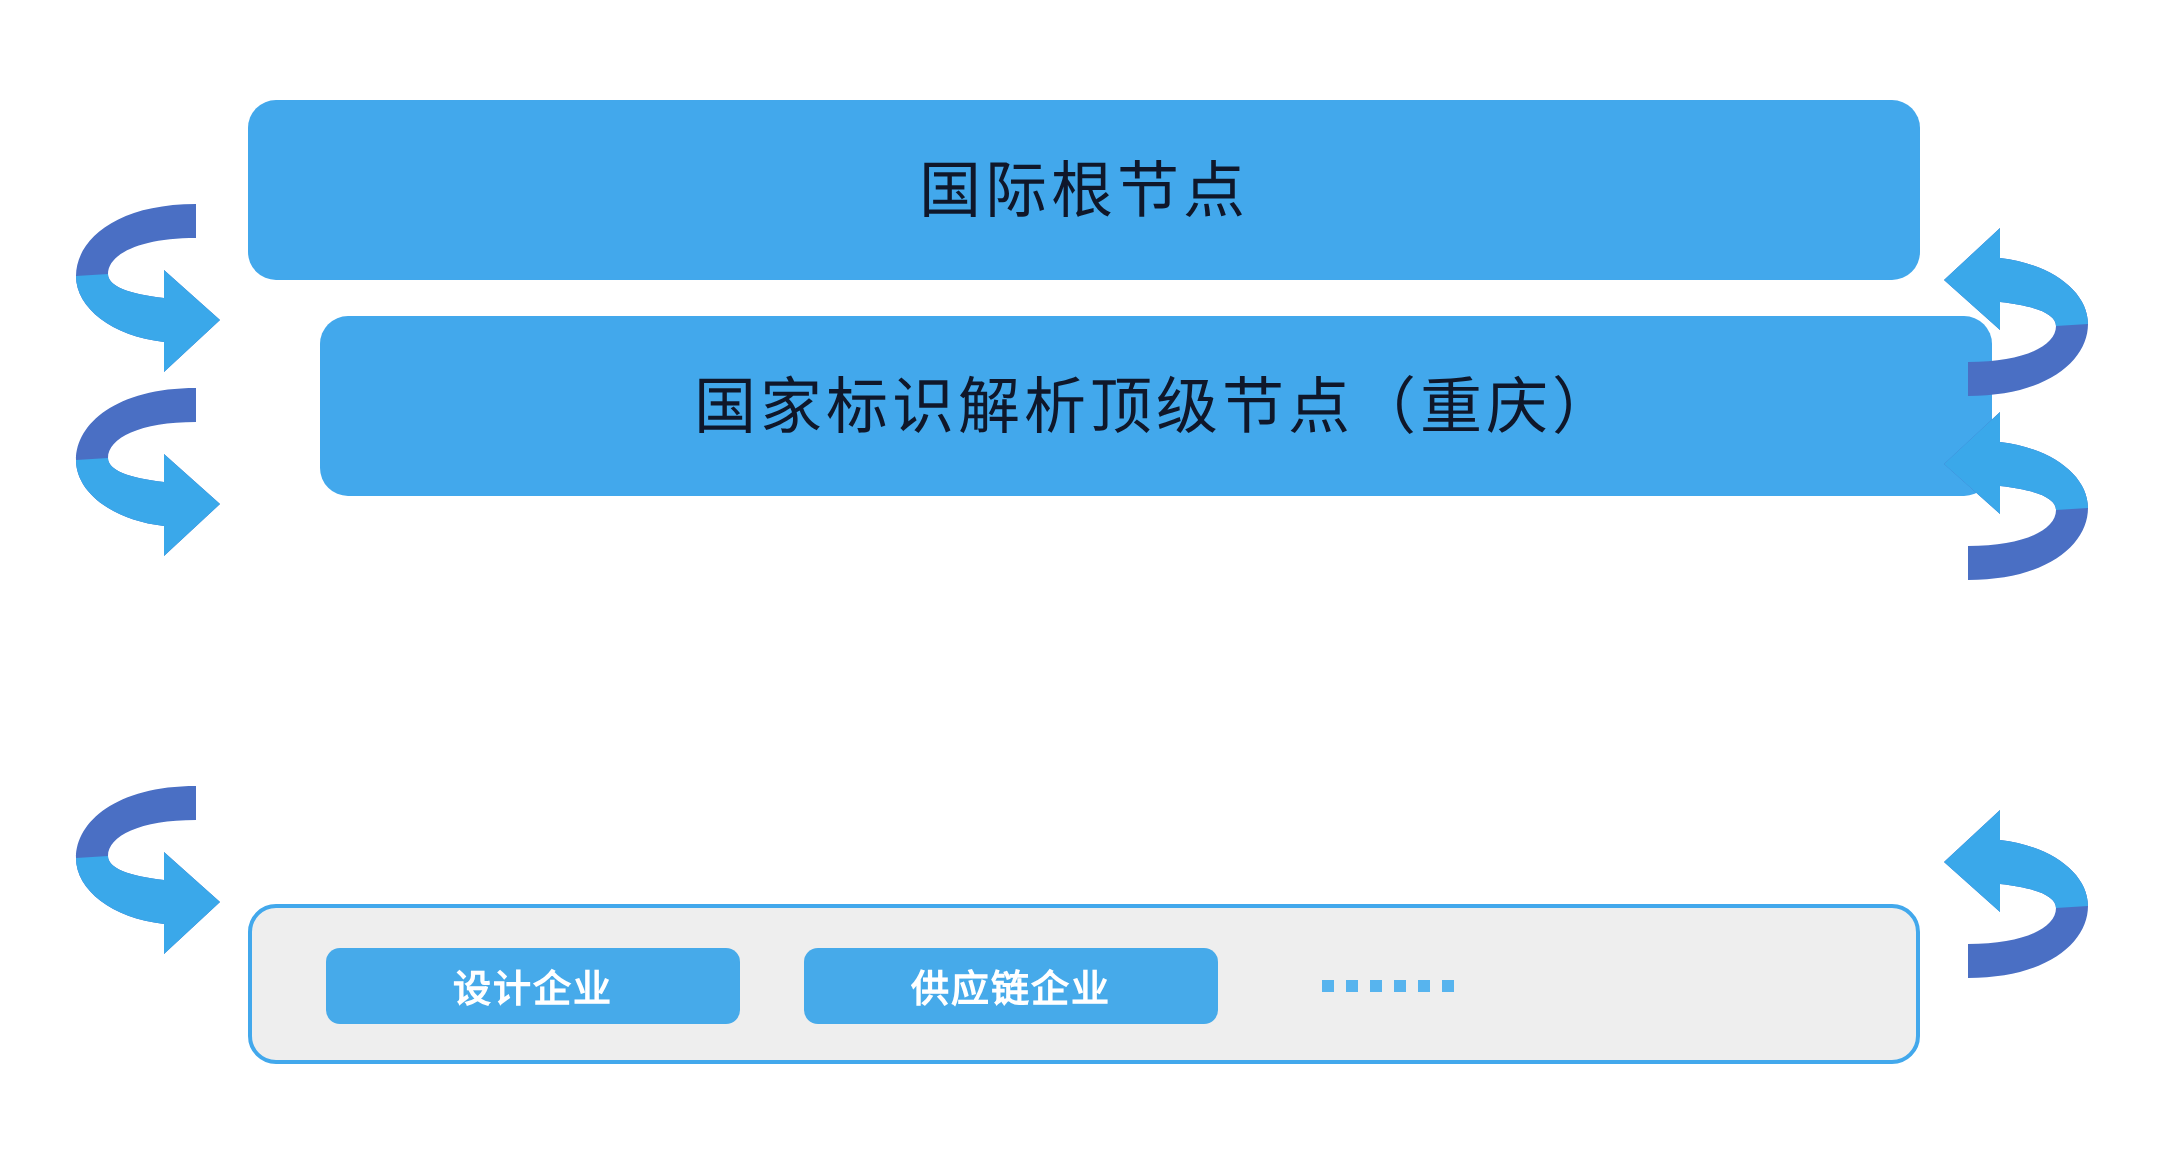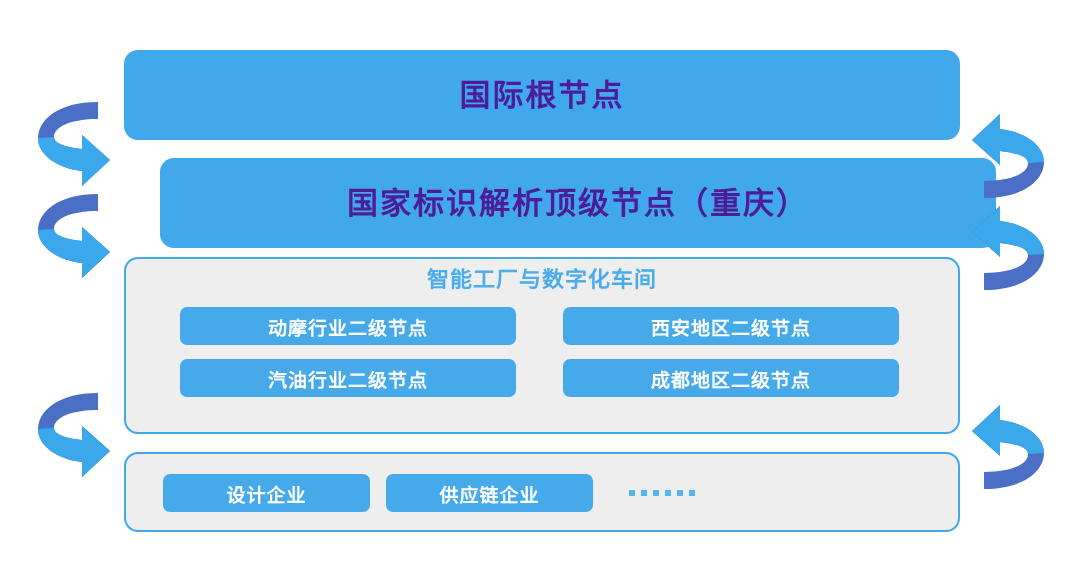--- a/index.html
+++ b/index.html
@@ -27,23 +27,23 @@
     left: 124px;
     width: 836px;
     background: #42a8ec;
     border-radius: 14px;
     display: flex;
     align-items: center;
     justify-content: center;
     box-sizing: border-box;
   }
   .level-bar .bar-label {
-    color: #4c1d95;
+    color: #0f172a;
     font-size: 31px;
-    font-weight: 700;
+    font-weight: 400;
     letter-spacing: 2px;
     line-height: 1;
     text-align: left;
   }
 
   #bar-root   { top: 50px;  height: 90px; }
   #bar-top    { top: 158px; height: 90px; margin-left: 36px; }
 
   
   .panel {
@@ -93,21 +93,21 @@
     column-gap: 47px;
     row-gap: 14px;
   }
 
   .enterprise-row {
     position: absolute;
     top: 20px;
     left: 37px;
     display: flex;
     align-items: center;
-    gap: 16px;
+    gap: 32px;
   }
   .enterprise-row .chip {
     width: 207px;
     height: 38px;
   }
 
   .ellipsis {
     display: flex;
     align-items: center;
     gap: 6px;
@@ -142,38 +142,20 @@
 <div id="canvas">
 
   <div class="level-bar" id="bar-root">
     <span class="bar-label">国际根节点</span>
   </div>
 
   <div class="level-bar" id="bar-top">
     <span class="bar-label">国家标识解析顶级节点（重庆）</span>
   </div>
 
-  <div class="panel" id="panel-factory">
-    <div class="panel-title">智能工厂与数字化车间</div>
-
-    <div class="node-grid">
-      <div class="chip">
-        <span>动摩行业二级节点</span>
-      </div>
-      <div class="chip">
-        <span>西安地区二级节点</span>
-      </div>
-      <div class="chip">
-        <span>汽油行业二级节点</span>
-      </div>
-      <div class="chip">
-        <span>成都地区二级节点</span>
-      </div>
-    </div>
-  </div>
 
   <div class="panel" id="panel-enterprise">
     <div class="enterprise-row">
       <div class="chip">
         <span>设计企业</span>
       </div>
       <div class="chip">
         <span>供应链企业</span>
       </div>
       <div class="ellipsis" title="……">

